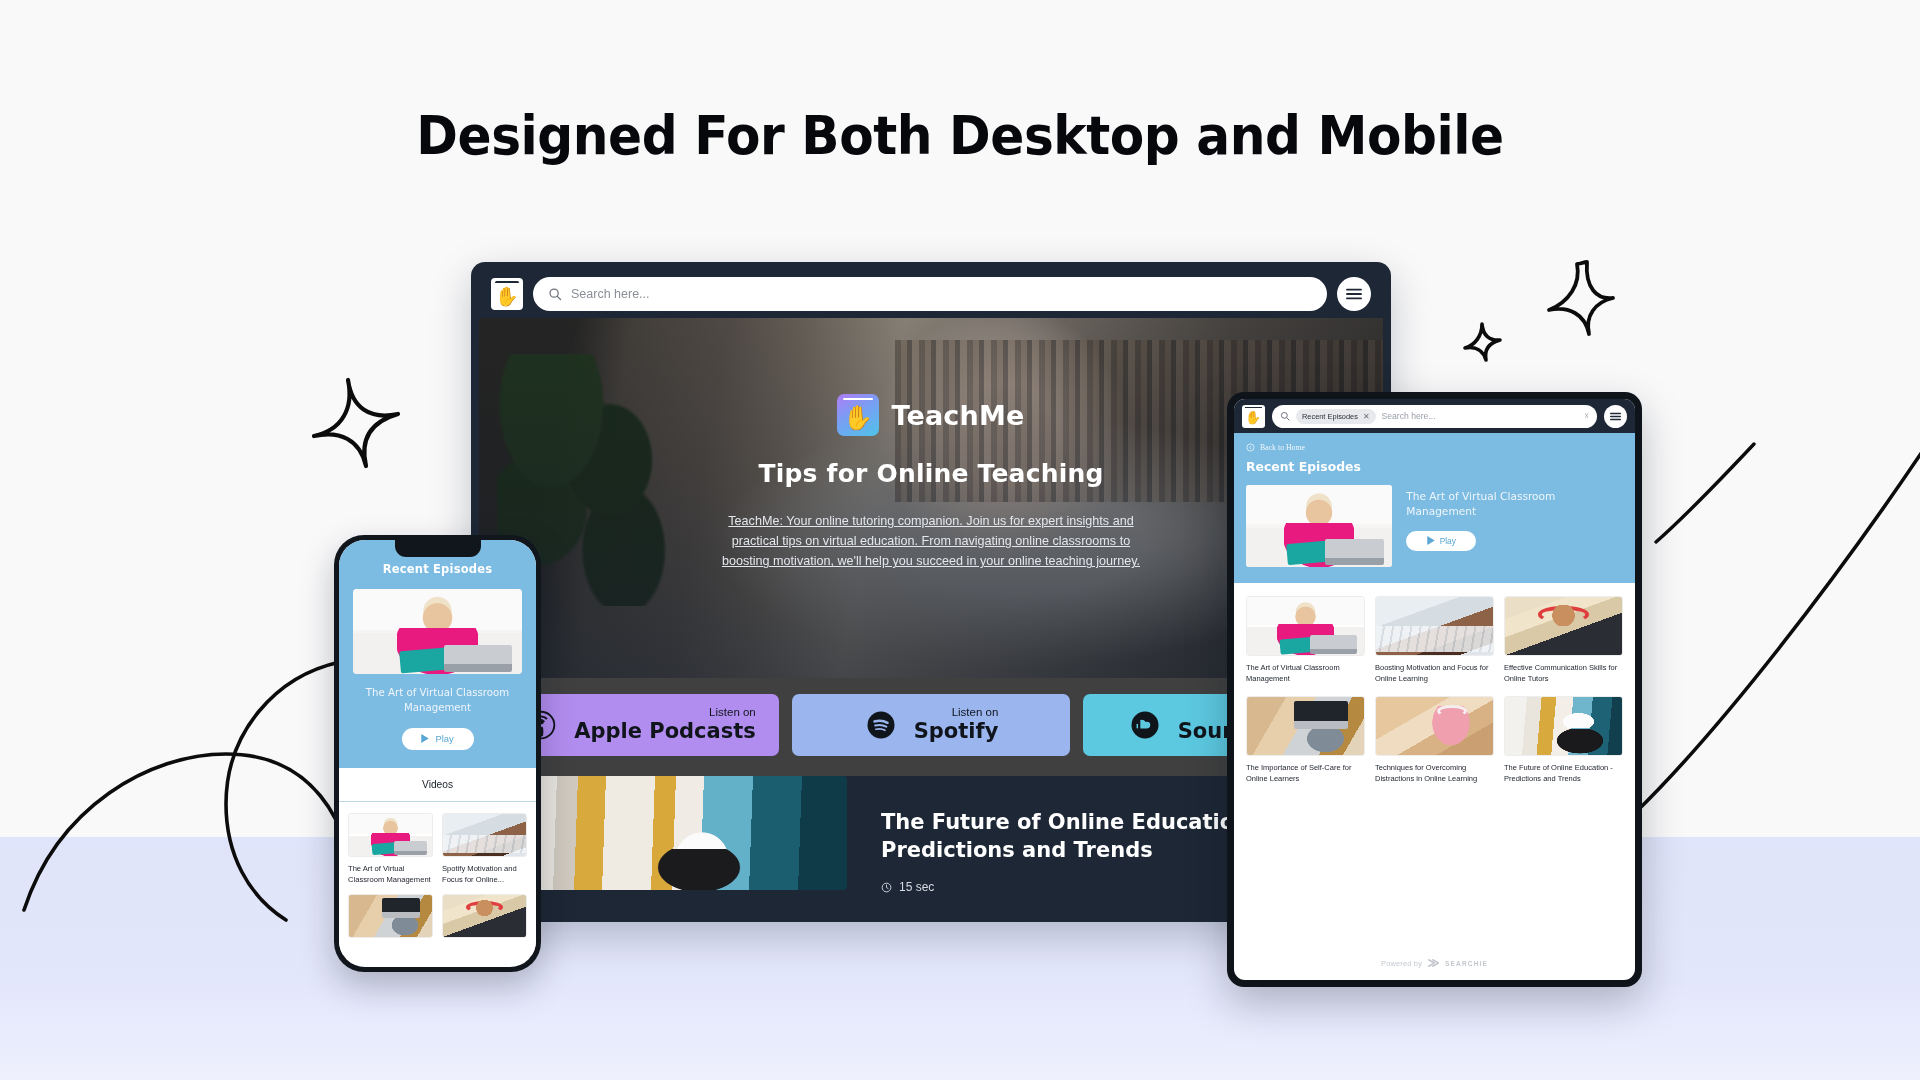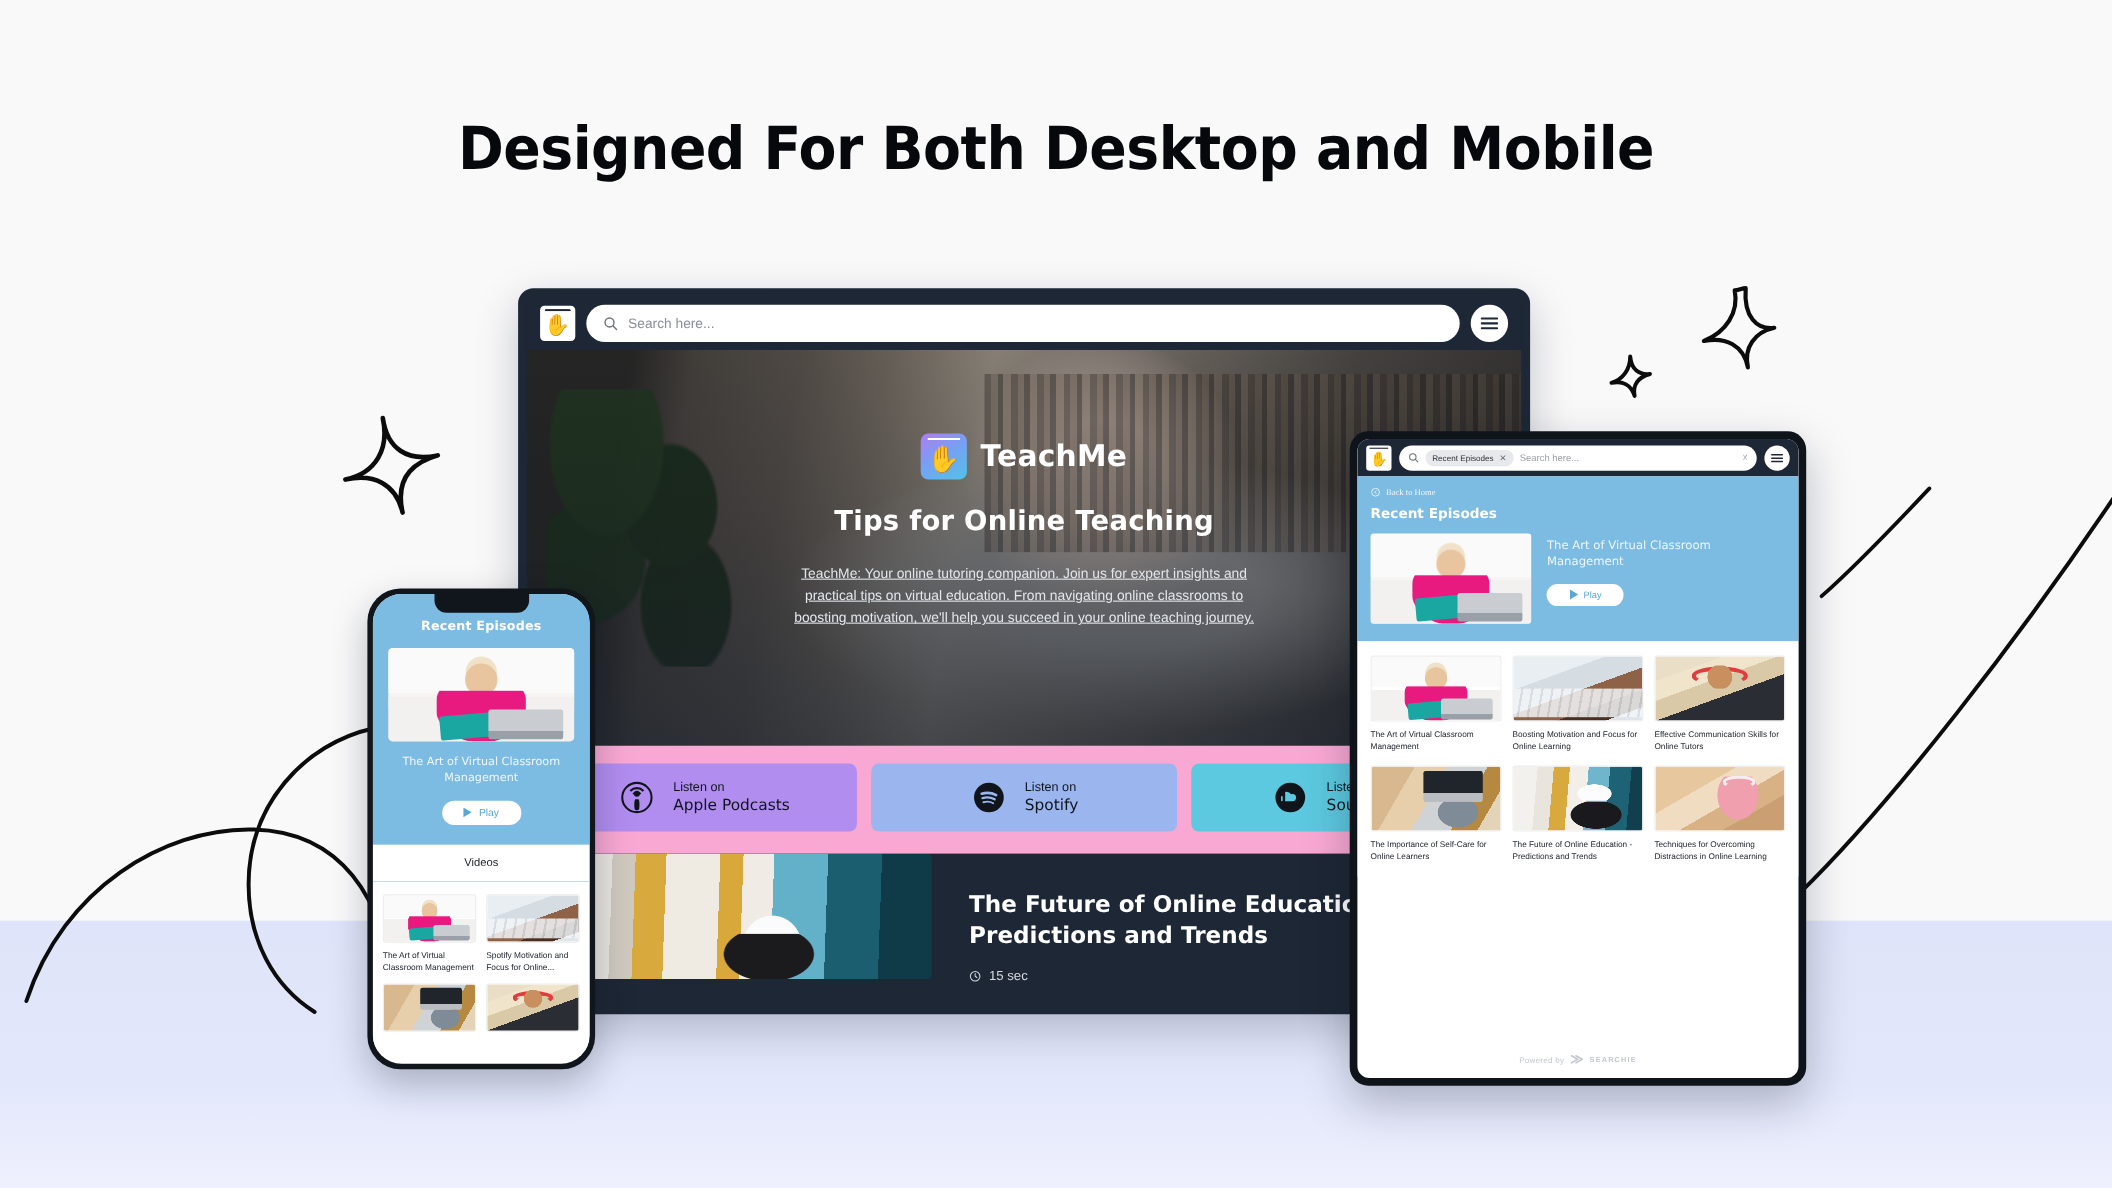--- a/index.html
+++ b/index.html
@@ -176,33 +176,34 @@
     line-height: 1.62;
     color: #e3e7ec;
     text-decoration: underline;
   }
 
   
   .d-platforms {
     position:relative; z-index:4;
     display: flex; gap: 13px;
     padding: 16px 22px 20px;
-    background: #f9a8d4;
+    background: #404040;
+    text-align: right;
   }
   .plat {
     flex: 1 1 0;
     height: 62px;
     border-radius: 7px;
     display: flex; align-items: center; justify-content: center; gap: 16px;
     color: #10151c;
   }
   .plat .glyph { width: 34px; height: 34px; display:flex; align-items:center; justify-content:center; }
   .plat .txt { line-height: 1.18; }
   .plat .small { font-size: 11.5px; font-weight: 400; }
-  .plat .big { font-size: 14px; font-weight: 400; font-family:"DejaVu Sans",sans-serif; }
+  .plat .big { font-size: 21px; font-weight: 700; font-family:"DejaVu Sans",sans-serif; }
 
   
   .d-feature {
     position: relative;
     background: #1d2735;
     height: 126px;
     display: flex;
     align-items: stretch;
     gap: 0;
     padding: 0 22px 12px;
@@ -689,35 +690,35 @@
           <div class="ph">
             <span class="img-selfcare">
                 <span class="lap"></span>
                 <span class="person"></span>
               </span>
           </div>
           <div class="lbl">The Importance of Self-Care for Online Learners</div>
         </div>
         <div class="t-card">
           <div class="ph">
+            <span class="img-pink-girl">
+                <span class="g"></span>
+                <span class="hp"></span>
+              </span>
+          </div>
+          <div class="lbl">Techniques for Overcoming Distractions in Online Learning</div>
+        </div>
+        <div class="t-card">
+          <div class="ph">
             <span class="img-cap-guy">
                 <span class="cap"></span>
                 <span class="body2"></span>
               </span>
           </div>
           <div class="lbl">The Future of Online Education - Predictions and Trends</div>
-        </div>
-        <div class="t-card">
-          <div class="ph">
-            <span class="img-pink-girl">
-                <span class="g"></span>
-                <span class="hp"></span>
-              </span>
-          </div>
-          <div class="lbl">Techniques for Overcoming Distractions in Online Learning</div>
         </div>
       </div>
 
       <div class="t-footer">
         <span>Powered by</span>
         <svg width="13" height="10" viewBox="0 0 16 12" fill="none" stroke="#c3c7cd" stroke-width="1.8" stroke-linecap="round" stroke-linejoin="round">
           <path d="M2 2 L9 6 L2 10"></path>
             <path d="M7 2 L14 6 L7 10"></path>
         </svg>
         <span class="brand">SEARCHIE</span>

